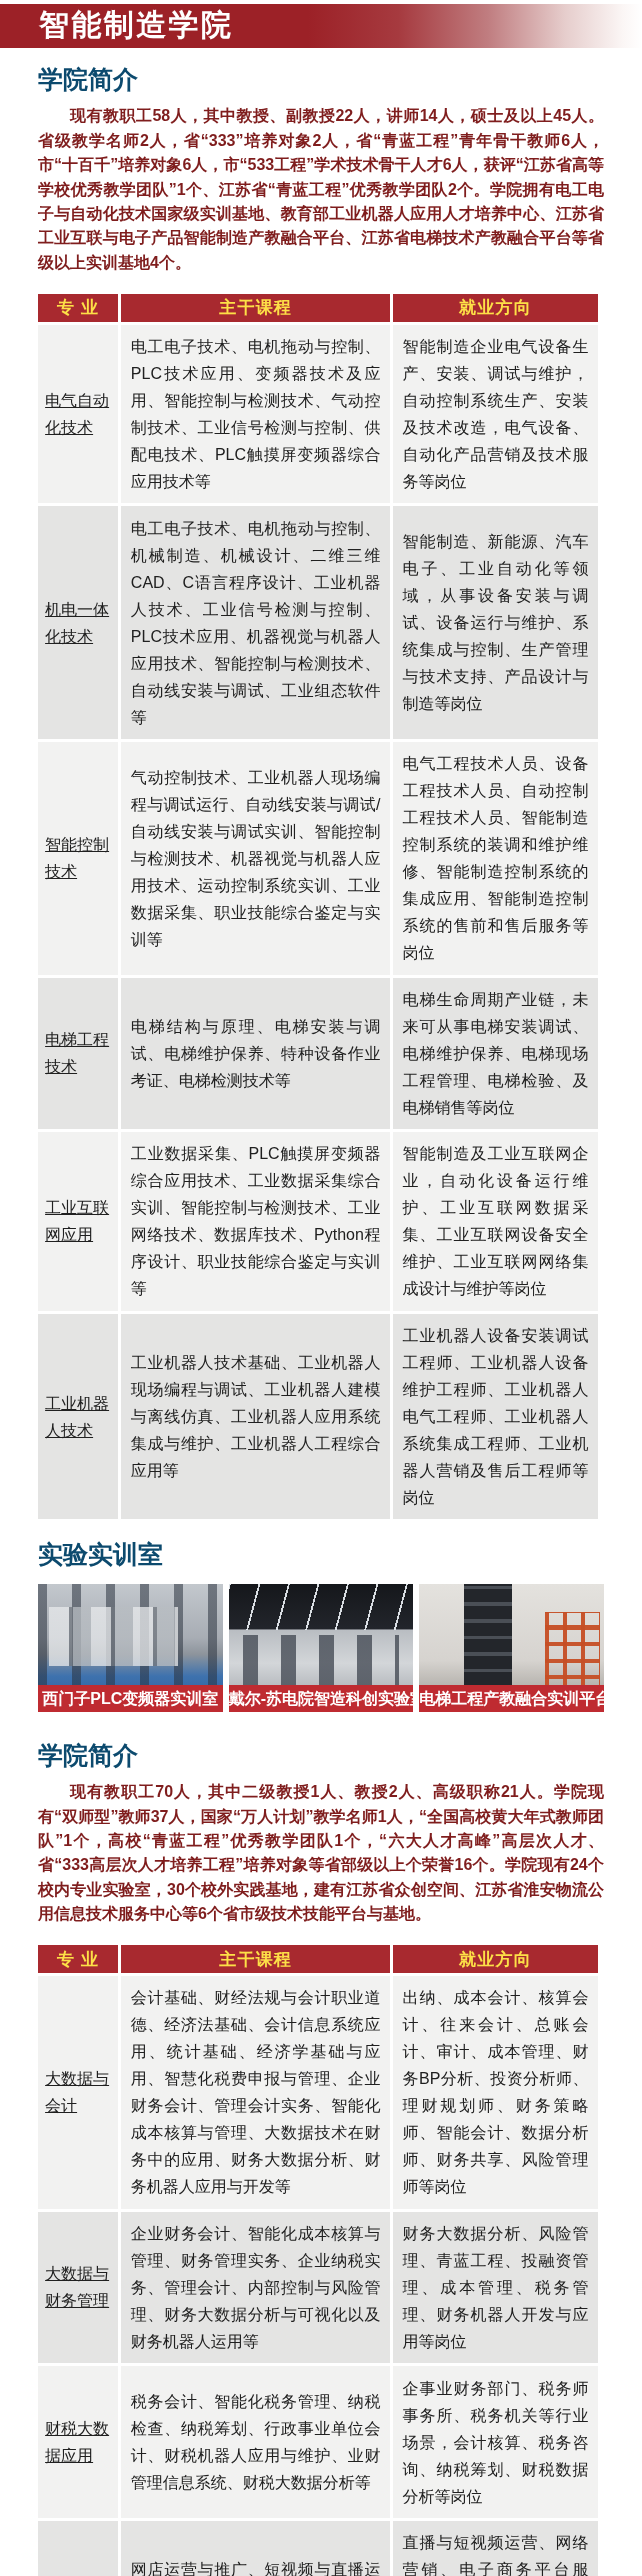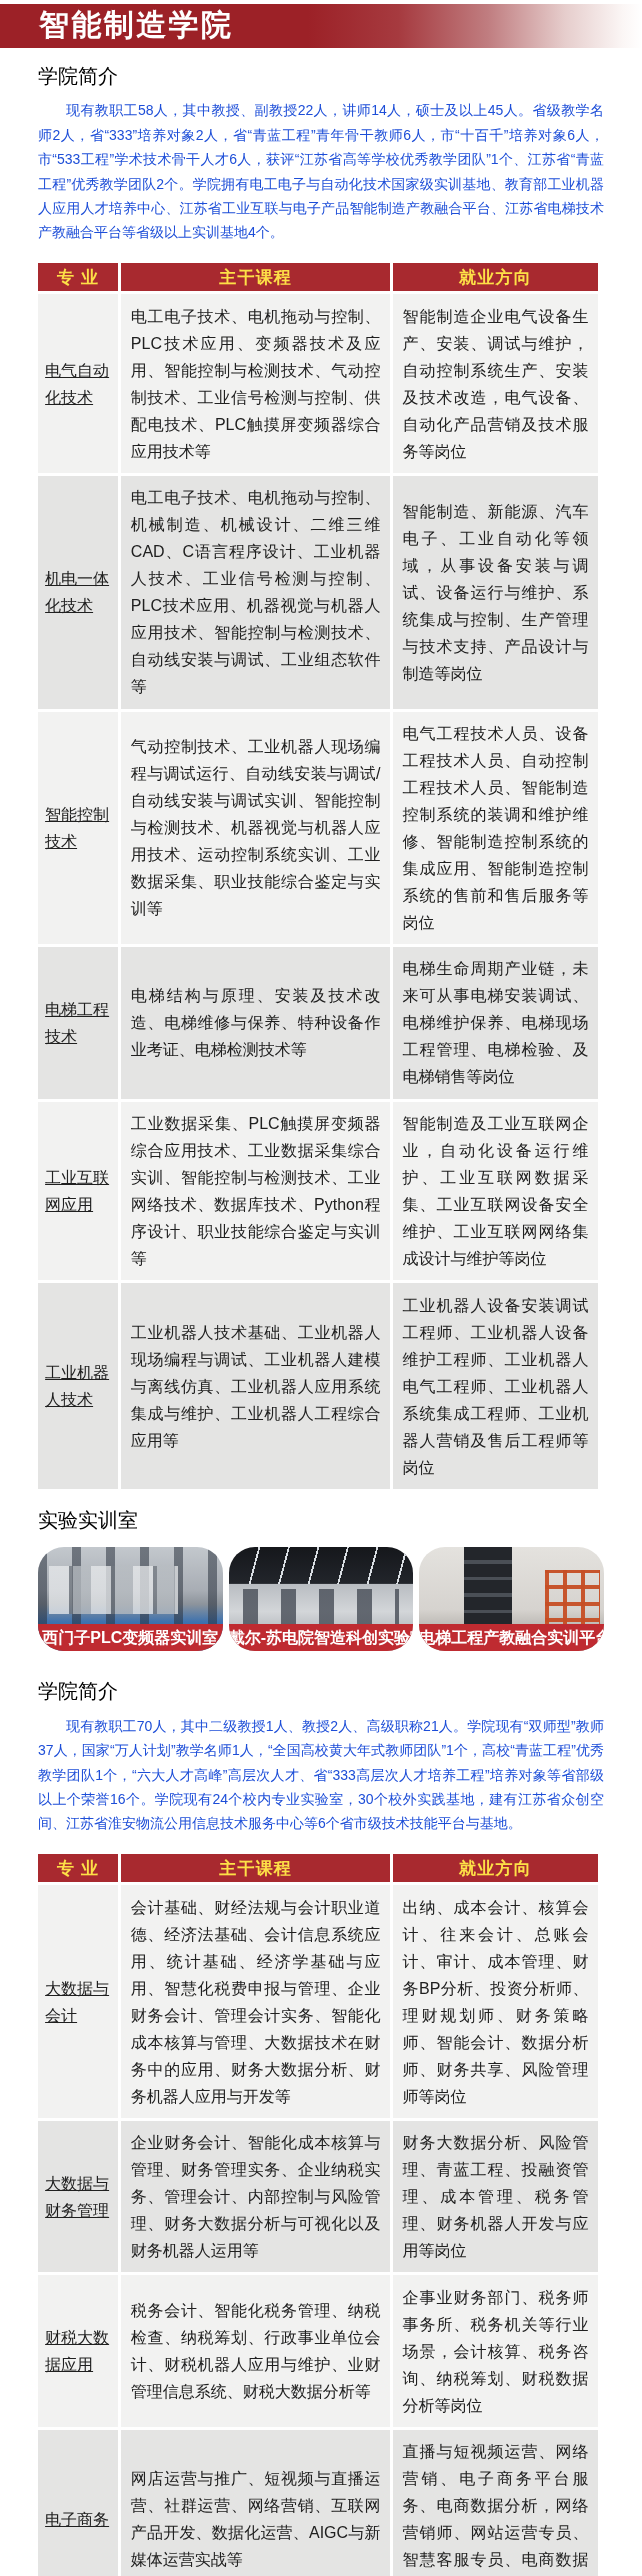--- a/index.html
+++ b/index.html
@@ -5,36 +5,36 @@
   html,body{margin:0;padding:0;background:#fff;}
   body{font-family:"Liberation Sans",sans-serif;color:#1c1c1c;}
   .page{width:642px;margin:0 auto;background:#fff;padding-top:3.6px;}
   .content{width:566px;margin:0 auto;}
 
   .banner{height:44px;margin-bottom:15px;
     background:linear-gradient(90deg,#9c2127 0%,#9c2127 48%,#a63a3f 62%,#c07d80 76%,#e6cdcc 88%,#fbf6f5 97%,#ffffff 100%);
     display:flex;align-items:center;}
   .banner-title{color:#ffffff;font-size:30px;font-weight:bold;padding-left:39px;letter-spacing:2.4px;}
 
-  .sec-heading{color:#000000;font-size:20px;font-weight:normal;margin:15.5px 0 8.3px 0;}
+  .sec-heading{color:#0c4a6e;font-size:25px;font-weight:bold;margin:15.5px 0 8.3px 0;}
 
-  .intro{font-size:14px;line-height:24.4px;text-align:justify;text-indent:2em;color:#1d4ed8;margin:0 0 15.5px 0;font-weight:400;}
+  .intro{font-size:16px;line-height:24.4px;text-align:justify;text-indent:2em;color:#7f1d1d;margin:0 0 15.5px 0;font-weight:700;}
 
   table.majors{width:100%;border-collapse:separate;border-spacing:3px;margin:0 -3px 6px -3px;table-layout:fixed;}
   table.majors th{background:#a8292f;color:#fde047;font-size:17px;font-weight:bold;height:28px;padding:0 3.6px;letter-spacing:1.2px;}
   table.majors col.c-major{width:14.5%;}
   table.majors col.c-courses{width:48.5%;}
   table.majors col.c-jobs{width:37%;}
   table.majors td{font-size:16px;line-height:27px;padding:8.3px 9.5px;vertical-align:middle;text-align:justify;color:#202020;}
   table.majors td.col-major{text-align:left;padding:8.3px 4.8px 8.3px 7.1px;text-decoration:underline;}
   table.majors tr:nth-child(odd) td{background:#f2f2f1;}
   table.majors tr:nth-child(even) td{background:#e4e4e3;}
 
   .labs-row{display:flex;gap:6px;margin:13px 0 0 0;}
-  figure.lab{margin:0;position:relative;width:184px;height:104px;overflow:hidden;flex:1;border-radius:26px;}
+  figure.lab{margin:0;position:relative;width:184px;height:128px;overflow:hidden;flex:1;}
   .photo{position:absolute;inset:0;}
   .lab-caption{position:absolute;left:0;right:0;bottom:0;height:27px;line-height:27px;
     background:#bf2b31;color:#fff;font-size:16px;font-weight:bold;text-align:center;white-space:nowrap;}
 
   .school{margin-bottom:27px;}
 
   
   .s1-photo-1{background:
     repeating-linear-gradient(90deg,rgba(42,50,62,.55) 0 9.5px,rgba(0,0,0,0) 9.5px 34px),
     linear-gradient(180deg,#c3c8cd 0%,#a8adb4 42%,#8d949c 55%,#3e72ae 72%,#2a5a95 100%);}
@@ -89,21 +89,21 @@
               <td class="col-courses">电工电子技术、电机拖动与控制、机械制造、机械设计、二维三维CAD、C语言程序设计、工业机器人技术、工业信号检测与控制、PLC技术应用、机器视觉与机器人应用技术、智能控制与检测技术、自动线安装与调试、工业组态软件等</td>
               <td class="col-jobs">智能制造、新能源、汽车电子、工业自动化等领域，从事设备安装与调试、设备运行与维护、系统集成与控制、生产管理与技术支持、产品设计与制造等岗位</td>
             </tr>
             <tr>
               <td class="col-major">智能控制技术</td>
               <td class="col-courses">气动控制技术、工业机器人现场编程与调试运行、自动线安装与调试/自动线安装与调试实训、智能控制与检测技术、机器视觉与机器人应用技术、运动控制系统实训、工业数据采集、职业技能综合鉴定与实训等</td>
               <td class="col-jobs">电气工程技术人员、设备工程技术人员、自动控制工程技术人员、智能制造控制系统的装调和维护维修、智能制造控制系统的集成应用、智能制造控制系统的售前和售后服务等岗位</td>
             </tr>
             <tr>
               <td class="col-major">电梯工程技术</td>
-              <td class="col-courses">电梯结构与原理、安装及技术改造、电梯维修与保养、特种设备作业考证、电梯检测技术等</td>
+              <td class="col-courses">电梯结构与原理、电梯安装与调试、电梯维护保养、特种设备作业考证、电梯检测技术等</td>
               <td class="col-jobs">电梯生命周期产业链，未来可从事电梯安装调试、电梯维护保养、电梯现场工程管理、电梯检验、及电梯销售等岗位</td>
             </tr>
             <tr>
               <td class="col-major">工业互联网应用</td>
               <td class="col-courses">工业数据采集、PLC触摸屏变频器综合应用技术、工业数据采集综合实训、智能控制与检测技术、工业网络技术、数据库技术、Python程序设计、职业技能综合鉴定与实训等</td>
               <td class="col-jobs">智能制造及工业互联网企业，自动化设备运行维护、工业互联网数据采集、工业互联网设备安全维护、工业互联网网络集成设计与维护等岗位</td>
             </tr>
             <tr>
               <td class="col-major">工业机器人技术</td>
               <td class="col-courses">工业机器人技术基础、工业机器人现场编程与调试、工业机器人建模与离线仿真、工业机器人应用系统集成与维护、工业机器人工程综合应用等</td>

